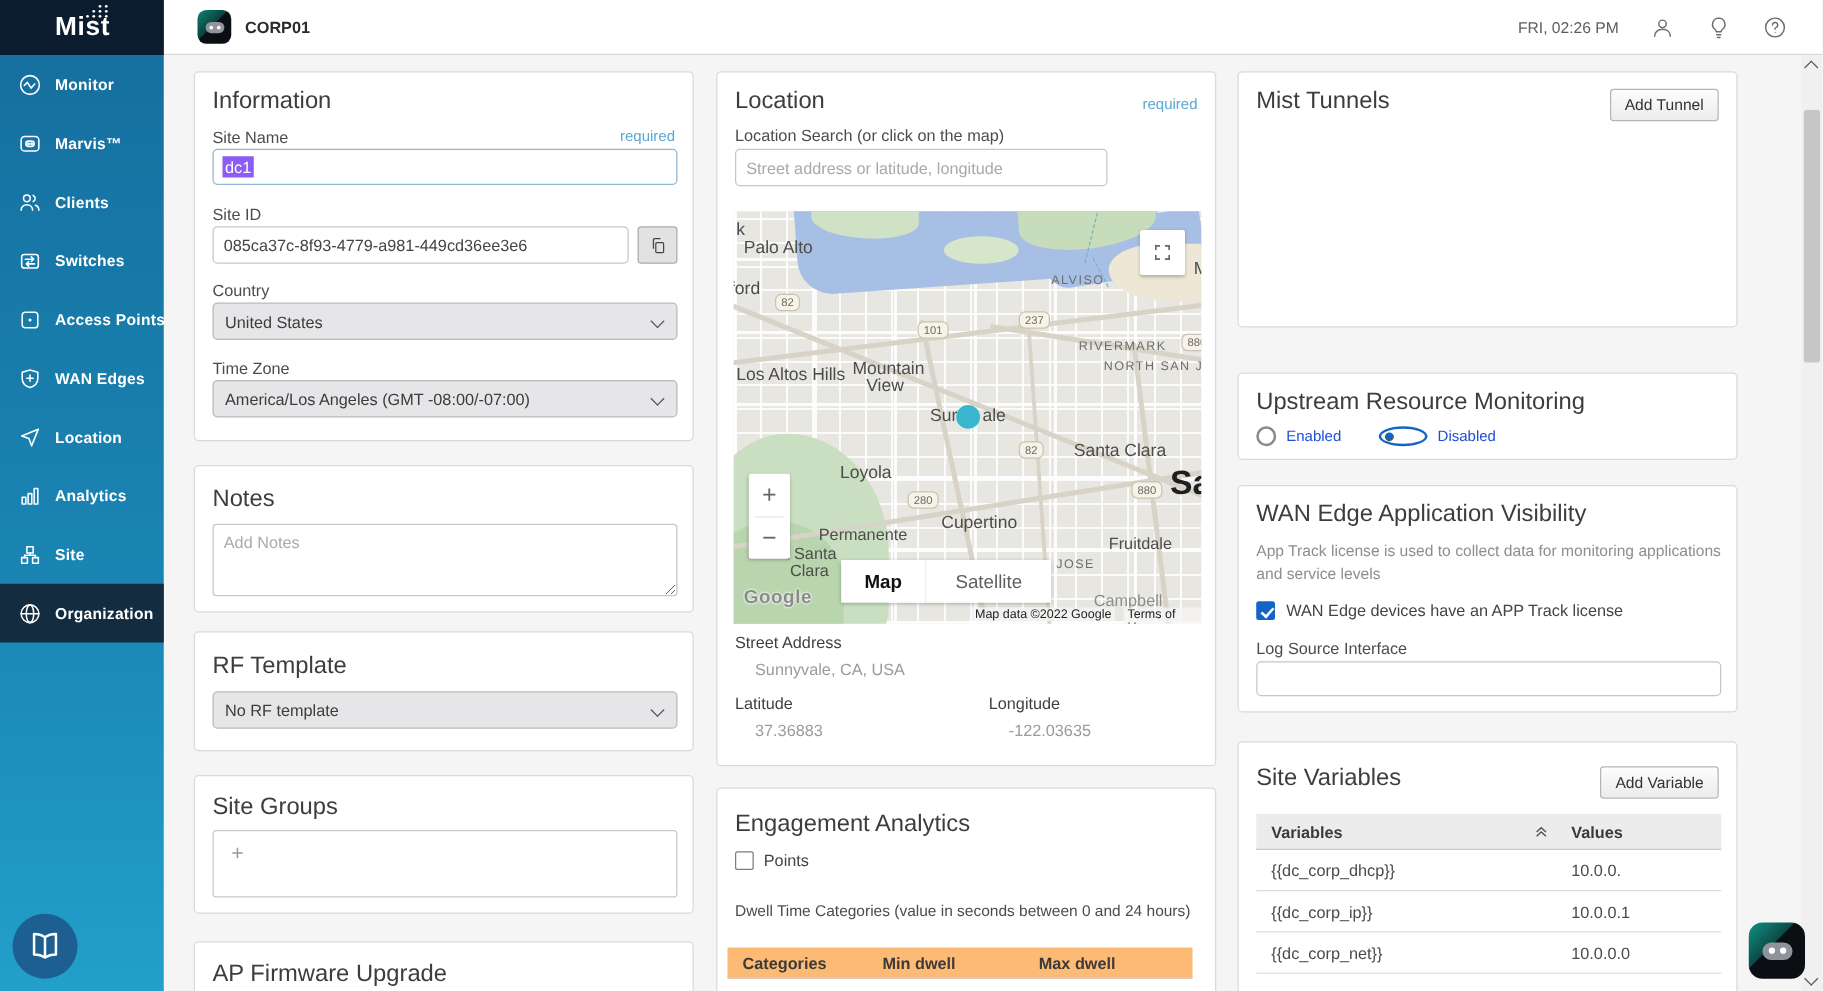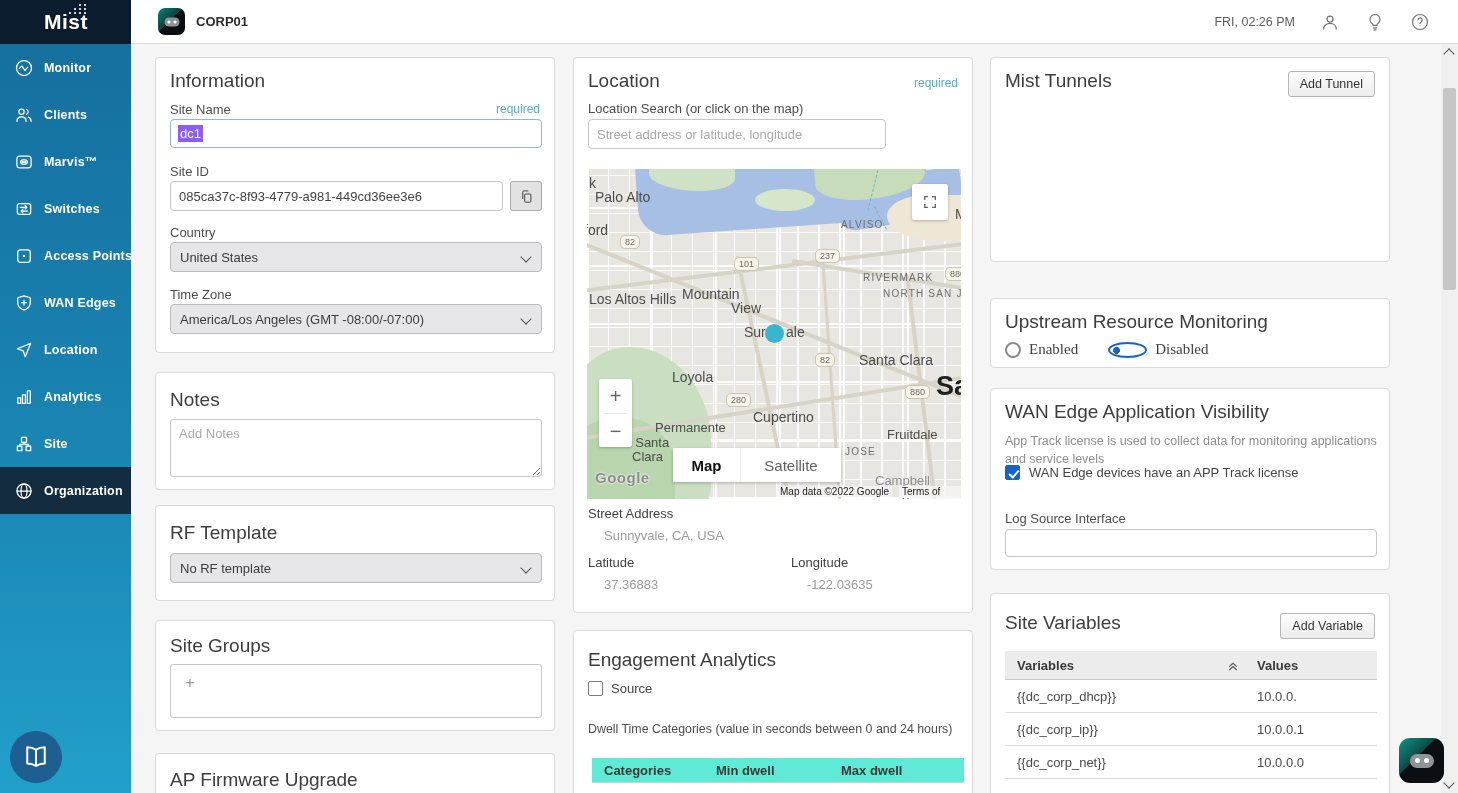--- a/index.html
+++ b/index.html
@@ -165,21 +165,21 @@
   
   .eng-card { left:573px; top:630px; width:400px; height:180px; }
   .eng-card .card-title { position:absolute; left:14px; top:18px; }
   .chk { width:15px; height:15px; border:1.5px solid #7c7c7c; border-radius:2px; background:#fff; cursor:pointer; }
   .chk.checked { background:#1464c8; border-color:#1464c8; position:relative; }
   .chk.checked::after { content:""; position:absolute; left:4.5px; top:1.5px; width:4px; height:8px;
     border-right:2px solid #fff; border-bottom:2px solid #fff; transform:rotate(42deg); }
   .eng-enable { position:absolute; left:14px; top:50px; display:flex; align-items:center; gap:8px; }
   .eng-enable span { font-size:13px; color:#444; }
   .dwell-lbl { position:absolute; left:14px; top:91px; font-size:12.4px; color:#4c4c4c; white-space:nowrap; }
-  .eng-thead { position:absolute; left:18px; top:127px; width:372px; height:25px; background:#5eead4;
+  .eng-thead { position:absolute; left:8px; top:127px; width:372px; height:25px; background:#fdba74;
     border-bottom:1px solid #cfcfcf; display:flex; align-items:center; }
   .eng-thead div { font-size:13px; font-weight:bold; color:#3a3a3a; }
   .eng-c1 { width:124px; padding-left:12px; } .eng-c2 { width:125px; } .eng-c3 { width:120px; }
 
   
   .tun-card { left:990px; top:57px; width:400px; height:205px; }
   .tun-card .card-title { position:absolute; left:14px; top:12px; }
   .tun-add { position:absolute; right:14px; top:13px; }
   .tun-table { position:absolute; left:14px; top:44px; width:372px; height:147px; background:#efefef; }
   .tun-head { position:absolute; top:14px; left:0; width:372px; display:flex; overflow:hidden; }
@@ -190,27 +190,27 @@
   .scr-track { position:relative; flex:1; height:12px; }
   .scr-thumb { position:absolute; left:4px; top:0; width:244px; height:12px; background:#c6c6c6; border-radius:6px; cursor:pointer; }
 
   
   .ups-card { left:990px; top:298px; width:400px; height:70px; }
   .ups-card .card-title { position:absolute; left:14px; top:12px; }
   .radio-row { position:absolute; left:14px; top:42px; display:flex; align-items:center; gap:8px; }
   .radio { width:16px; height:16px; border-radius:50%; border:2px solid #8a8a8a; background:#fff; cursor:pointer; position:relative; }
   .radio.sel { border-color:#1464c8; }
   .radio.sel::after { content:""; position:absolute; left:3px; top:3px; width:6px; height:6px; border-radius:50%; background:#1464c8; }
-  .radio-lbl { font-size:15px; color:#404040; margin-right:22px;font-family:Liberation Serif, serif; }
+  .radio-lbl { font-size:12px; color:#1d4ed8; margin-right:22px; }
 
   
   .wan-card { left:990px; top:388px; width:400px; height:182px; }
   .wan-card .card-title { position:absolute; left:14px; top:12px; }
   .wan-desc { position:absolute; left:14px; top:43px; width:376px; font-size:12.5px; color:#8e8e8e; line-height:1.45; }
-  .wan-chk { position:absolute; left:14px; top:76px; display:flex; align-items:center; gap:9px; }
+  .wan-chk { position:absolute; left:14px; top:92px; display:flex; align-items:center; gap:9px; }
   .wan-chk span { font-size:13px; color:#444; }
   .wan-log-lbl { position:absolute; left:14px; top:122px; }
   .wan-log-in { position:absolute; left:14px; top:140px; width:372px; height:28px; }
 
   
   .var-card { left:990px; top:593px; width:400px; height:230px; }
   .var-card .card-title { position:absolute; left:14px; top:18px; }
   .var-add { position:absolute; right:14px; top:19px; }
   .var-table { position:absolute; left:14px; top:57px; width:372px; }
   .var-head { height:29px; background:#ececec; border-bottom:1px solid #c9c9c9; display:flex; align-items:center; position:relative; }
@@ -261,38 +261,38 @@
             <svg viewBox="0 0 24 24">
               <circle cx="12" cy="12" r="9"></circle>
               <polyline points="6.5,12.5 9.5,9.5 13,15 16.5,11"></polyline>
             </svg>
           </span>
         <span class="nav-label">Monitor</span>
       </div>
       <div class="nav-item">
         <span class="nav-icon">
             <svg viewBox="0 0 24 24">
+              <rect x="3.5" y="5" width="17" height="14" rx="3.5"></rect>
+              <rect x="8" y="9.5" width="8" height="5" rx="2.5"></rect>
+              <circle cx="10.5" cy="12" r=".7" fill="#fff"></circle>
+              <circle cx="13.5" cy="12" r=".7" fill="#fff"></circle>
+            </svg>
+          </span>
+        <span class="nav-label">Marvis™</span>
+      </div>
+      <div class="nav-item">
+        <span class="nav-icon">
+            <svg viewBox="0 0 24 24">
               <circle cx="9" cy="8" r="3.2"></circle>
               <path d="M3.5 19.5c0-3.2 2.3-5.3 5.5-5.3s5.5 2.1 5.5 5.3"></path>
               <path d="M15 5.2a3.2 3.2 0 0 1 0 5.9"></path>
               <path d="M17.2 14.6c2.1.7 3.3 2.5 3.3 4.9"></path>
             </svg>
           </span>
         <span class="nav-label">Clients</span>
-      </div>
-      <div class="nav-item">
-        <span class="nav-icon">
-            <svg viewBox="0 0 24 24">
-              <rect x="3.5" y="5" width="17" height="14" rx="3.5"></rect>
-              <rect x="8" y="9.5" width="8" height="5" rx="2.5"></rect>
-              <circle cx="10.5" cy="12" r=".7" fill="#fff"></circle>
-              <circle cx="13.5" cy="12" r=".7" fill="#fff"></circle>
-            </svg>
-          </span>
-        <span class="nav-label">Marvis™</span>
       </div>
       <div class="nav-item">
         <span class="nav-icon">
             <svg viewBox="0 0 24 24">
               <rect x="4" y="5.5" width="16" height="13" rx="2.5"></rect>
               <path d="M7.5 10h8m0 0-2.2-2.2M15.5 10l-2.2 2.2"></path>
               <path d="M16.5 14.5h-8m0 0 2.2-2.2M8.5 14.5l2.2 2.2"></path>
             </svg>
           </span>
         <span class="nav-label">Switches</span>
@@ -463,21 +463,21 @@
       <div class="hwy hwy880"></div>
       <div class="hwy hwylaw"></div>
 
       <span class="maplabel" style="left:2px;top:6px;">k</span>
       <span class="maplabel" style="left:8px;top:20px;">Palo Alto</span>
       <span class="maplabel" style="left:-3px;top:53px;">ford</span>
       <span class="maplabel mlsmall" style="left:254px;top:50px;">ALVISO</span>
       <span class="maplabel mlsmall" style="left:276px;top:103px;">RIVERMARK</span>
       <span class="maplabel mlsmall" style="left:296px;top:119px;">NORTH SAN JO</span>
       <span class="maplabel" style="left:95px;top:117px;">Mountain</span>
-      <span class="maplabel" style="left:106px;top:131px;margin-left:38px;">View</span>
+      <span class="maplabel" style="left:106px;top:131px;">View</span>
       <span class="maplabel" style="left:2px;top:122px;">Los Altos Hills</span>
       <span class="maplabel" style="left:157px;top:155px;">Sur</span>
       <span class="maplabel" style="left:199px;top:155px;">ale</span>
       <span class="maplabel" style="left:272px;top:183px;">Santa Clara</span>
       <span class="maplabel" style="left:85px;top:200px;">Loyola</span>
       <span class="maplabel" style="left:166px;top:240px;">Cupertino</span>
       <span class="maplabel" style="left:68px;top:251px;font-size:13px;">Permanente</span>
       <span class="maplabel" style="left:41px;top:266px;font-size:13px;">t Santa</span>
       <span class="maplabel" style="left:45px;top:280px;font-size:13px;">Clara</span>
       <span class="maplabel" style="left:300px;top:258px;font-size:13px;">Fruitdale</span>
@@ -520,21 +520,21 @@
     <div class="field-label lat-lbl">Latitude</div>
     <div class="lat-val">37.36883</div>
     <div class="field-label lng-lbl">Longitude</div>
     <div class="lng-val">-122.03635</div>
   </div>
 
   <div class="card eng-card">
     <div class="card-title">Engagement Analytics</div>
     <div class="eng-enable">
       <span class="chk"></span>
-      <span>Source</span>
+      <span>Points</span>
     </div>
     <div class="dwell-lbl">Dwell Time Categories (value in seconds between 0 and 24 hours)</div>
     <div class="eng-thead">
       <div class="eng-c1">Categories</div>
       <div class="eng-c2">Min dwell</div>
       <div class="eng-c3">Max dwell</div>
     </div>
   </div>
 
   <div class="card tun-card">

